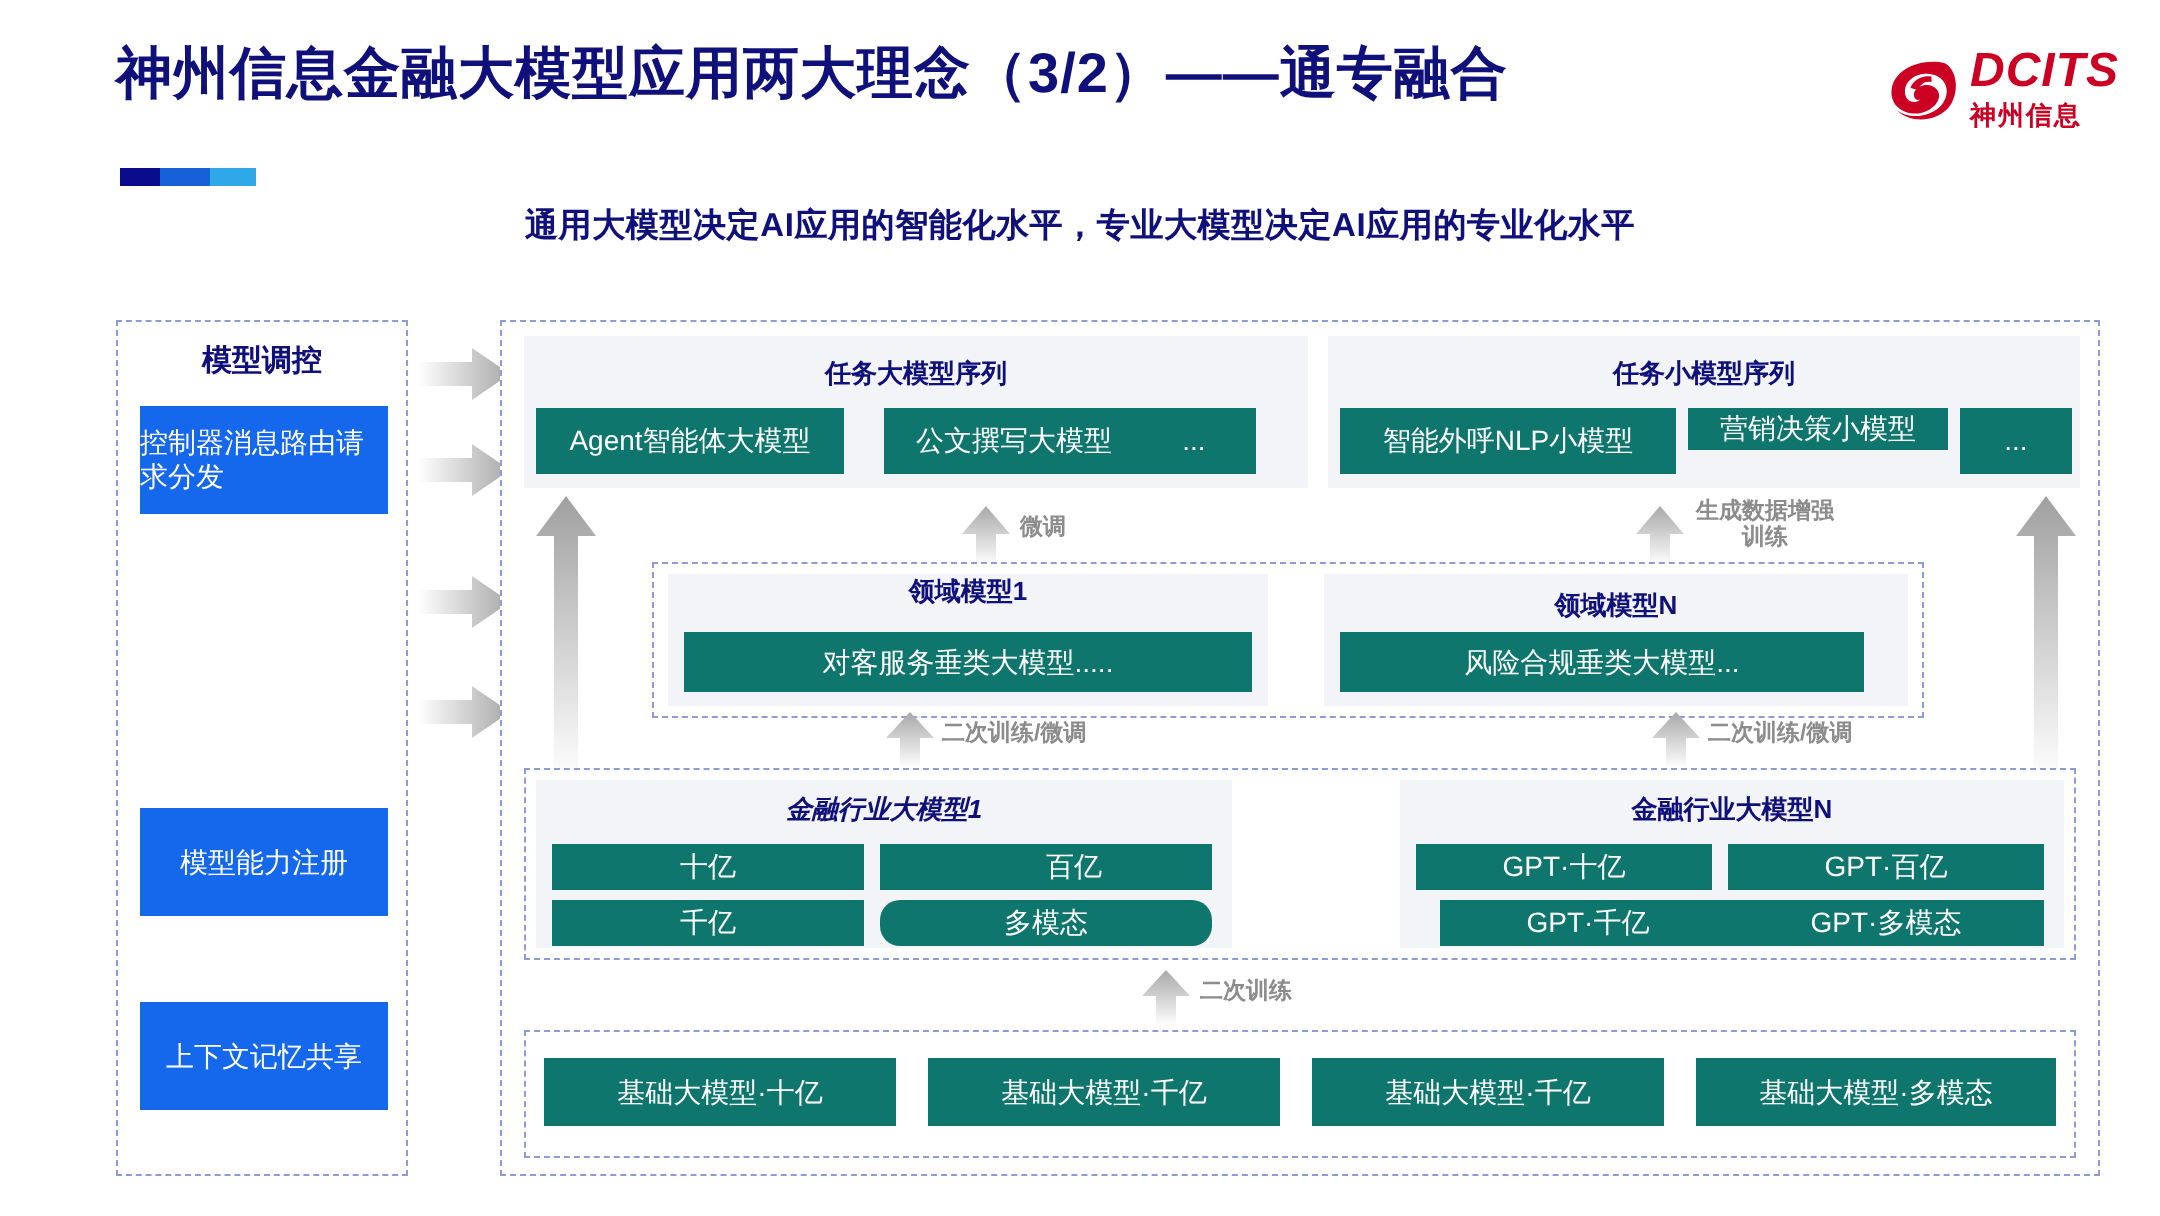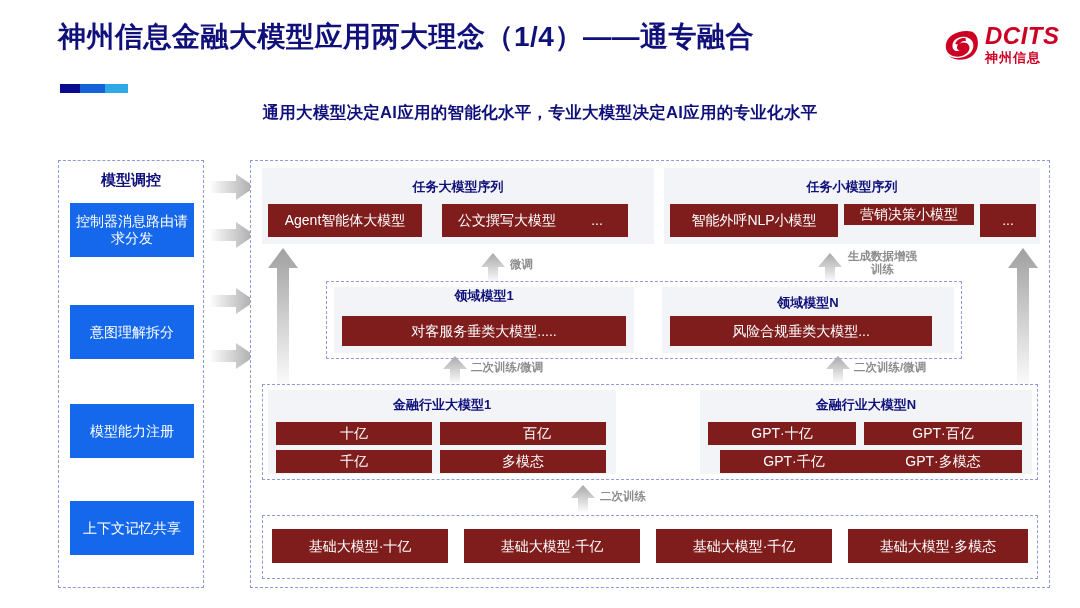--- a/index.html
+++ b/index.html
@@ -87,42 +87,42 @@
   }
   .panel-title {
     text-align: center;
     font-size: 13px;
     font-weight: bold;
     color: #10107a;
     line-height: 1;
   }
   .blue-chip {
     position: absolute;
-    background: #7f1d1d;
+    background: #0f766e;
     color: #ffffff;
     display: flex;
     align-items: center;
     justify-content: center;
     text-align: center;
     font-size: 14px;
     box-sizing: border-box;
     line-height: 1.15;
   }
 
   
   #left-rail { left: 58px; top: 160px; width: 146px; height: 428px; }
   .rail-title {
     position: absolute; left: 0; right: 0; top: 10px;
     text-align: center; font-size: 15px; font-weight: bold; color: #10107a;
   }
   .rail-chip {
     position: absolute; left: 11px; width: 124px;
     background: #1568ec; color: #fff;
     display: flex; align-items: center; justify-content: center;
-    text-align: center; font-size: 14px; line-height: 1.2;
+    font-size: 14px; line-height: 1.2;
   }
 
   
   .arrow-right {
     position: absolute;
     width: 46px;
     height: 26px;
   }
   .arrow-up { position: absolute; }
   .arrow-label {
@@ -131,21 +131,21 @@
     font-weight: bold;
     color: #8c8c8c;
     white-space: nowrap;
     line-height: 1.15;
   }
   .arrow-label.two-line { text-align: center; }
 </style>
 </head>
 <body>
 
-<div class="slide-title">神州信息金融大模型应用两大理念（1/4）——通专融合</div>
+<div class="slide-title">神州信息金融大模型应用两大理念（3/2）——通专融合</div>
 
 <div class="title-underline">
   <div class="seg1"></div>
   <div class="seg2"></div>
   <div class="seg3"></div>
 </div>
 
 <div class="subtitle">通用大模型决定AI应用的智能化水平，专业大模型决定AI应用的专业化水平</div>
 
 <div class="logo">
@@ -155,21 +155,20 @@
   </svg>
   <div class="logo-text">
     <div class="logo-en">DCITS</div>
     <div class="logo-cn">神州信息</div>
   </div>
 </div>
 
 <div class="dashed-box" id="left-rail">
   <div class="rail-title">模型调控</div>
   <div class="rail-chip" style="top:42px;height:54px;">控制器消息路由请求分发</div>
-  <div class="rail-chip" style="top:144px;height:54px;">意图理解拆分</div>
   <div class="rail-chip" style="top:340px;height:54px;">上下文记忆共享</div>
   <div class="rail-chip" style="top:243px;height:54px;">模型能力注册</div>
 </div>
 
 <svg class="arrow-right" style="left:209px; top:174px;" viewBox="0 0 46 26" preserveAspectRatio="none">
   <defs>
       <linearGradient id="gr1" x1="0" y1="0" x2="1" y2="0">
         <stop offset="0" stop-color="#ffffff"></stop>
         <stop offset="1" stop-color="#a8a8a8"></stop>
       </linearGradient>
@@ -250,27 +249,27 @@
 </svg>
 <div class="arrow-label" style="left:471px; top:361px;">二次训练/微调</div>
 
 <svg class="arrow-up" style="left:826px; top:356px; width:24px; height:28px;" viewBox="0 0 24 28" preserveAspectRatio="none">
   <path d="M12 0 L24 13 L17 13 L17 28 L7 28 L7 13 L0 13 Z" fill="url(#gu2)"></path>
 </svg>
 <div class="arrow-label" style="left:854px; top:361px;">二次训练/微调</div>
 
 <div class="dashed-box" style="left:262px; top:384px; width:776px; height:96px;"></div>
 
-<div class="panel" style="left:268px; top:390px; width:348px; height:84px;">
+<div class="panel" style="left:268px; top:390px; width:348px; height:84px;font-style:italic;">
   <div class="panel-title" style="margin-top:8px;">金融行业大模型1</div>
 </div>
 <div class="blue-chip" style="left:276px; top:422px; width:156px; height:23px;">十亿</div>
 <div class="blue-chip" style="left:440px; top:422px; width:166px; height:23px;padding-left:28px;">百亿</div>
 <div class="blue-chip" style="left:276px; top:450px; width:156px; height:23px;">千亿</div>
-<div class="blue-chip" style="left:440px; top:450px; width:166px; height:23px;">多模态</div>
+<div class="blue-chip" style="left:440px; top:450px; width:166px; height:23px;border-radius:10px;">多模态</div>
 
 <div class="panel" style="left:700px; top:390px; width:332px; height:84px;">
   <div class="panel-title" style="margin-top:8px;">金融行业大模型N</div>
 </div>
 <div class="blue-chip" style="left:708px; top:422px; width:148px; height:23px;">GPT·十亿</div>
 <div class="blue-chip" style="left:864px; top:422px; width:158px; height:23px;">GPT·百亿</div>
 <div class="blue-chip" style="left:708px; top:450px; width:148px; height:23px;margin-left:12px;">GPT·千亿</div>
 <div class="blue-chip" style="left:864px; top:450px; width:158px; height:23px;">GPT·多模态</div>
 
 <svg class="arrow-up" style="left:571px; top:485px; width:24px; height:28px;" viewBox="0 0 24 28" preserveAspectRatio="none">

